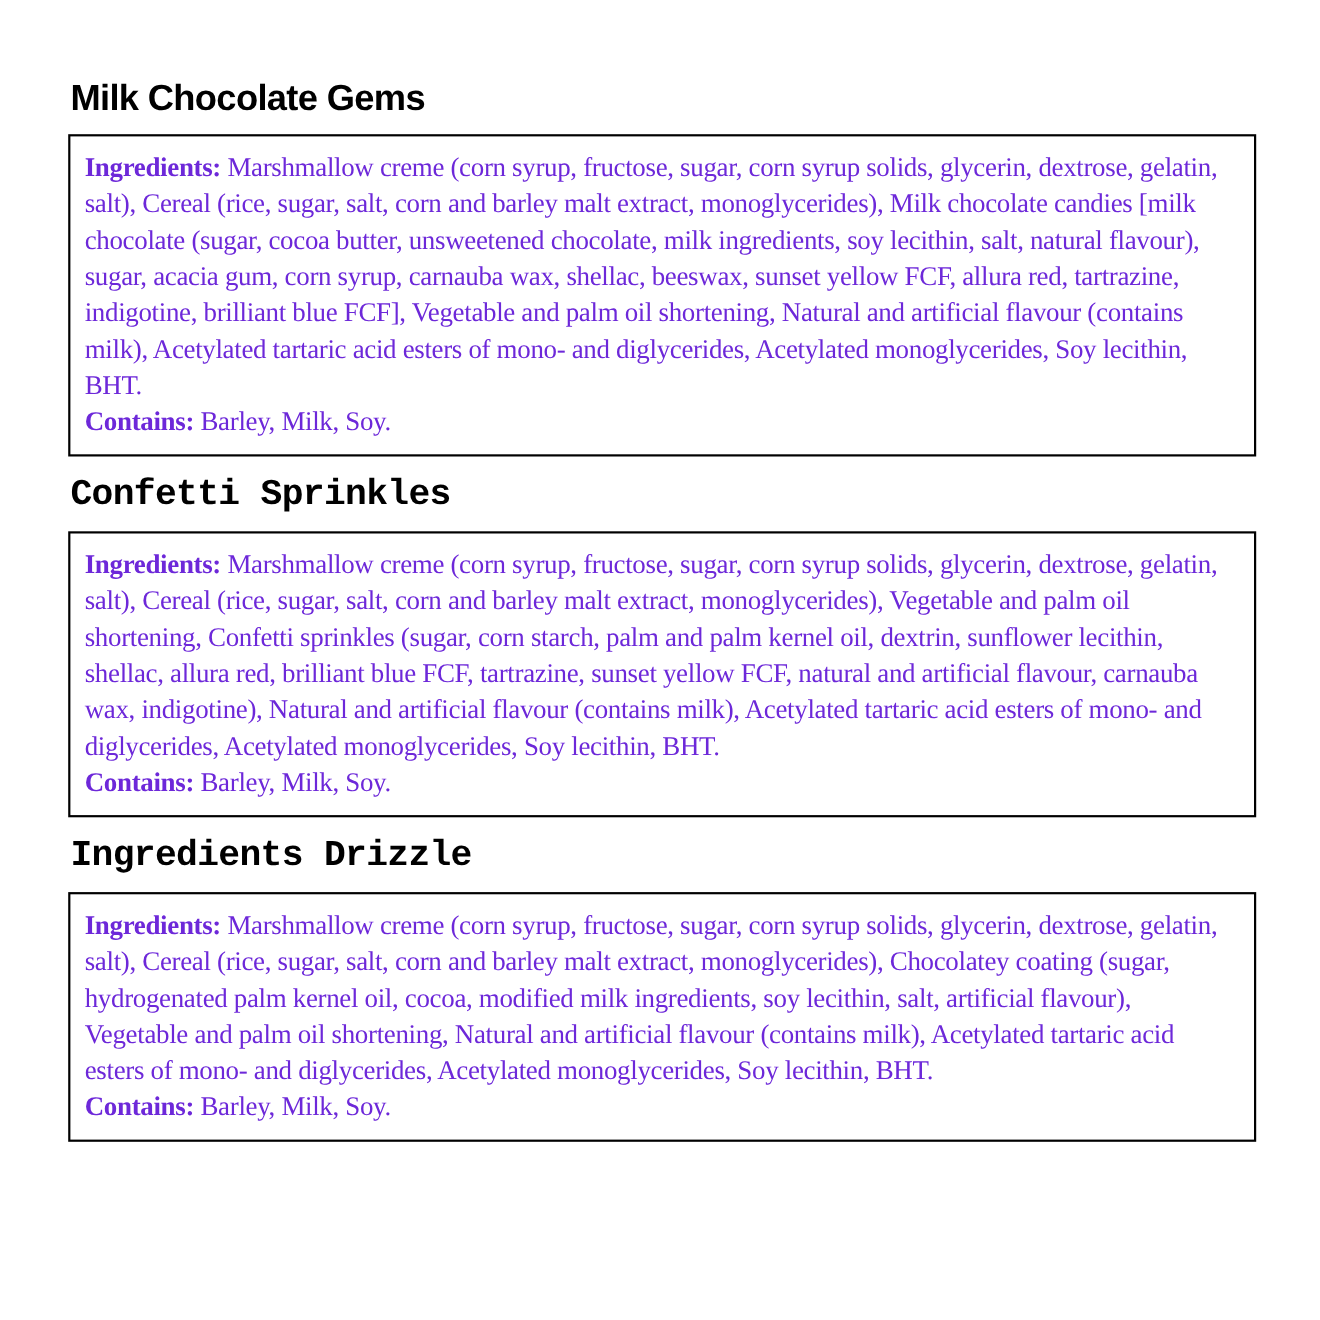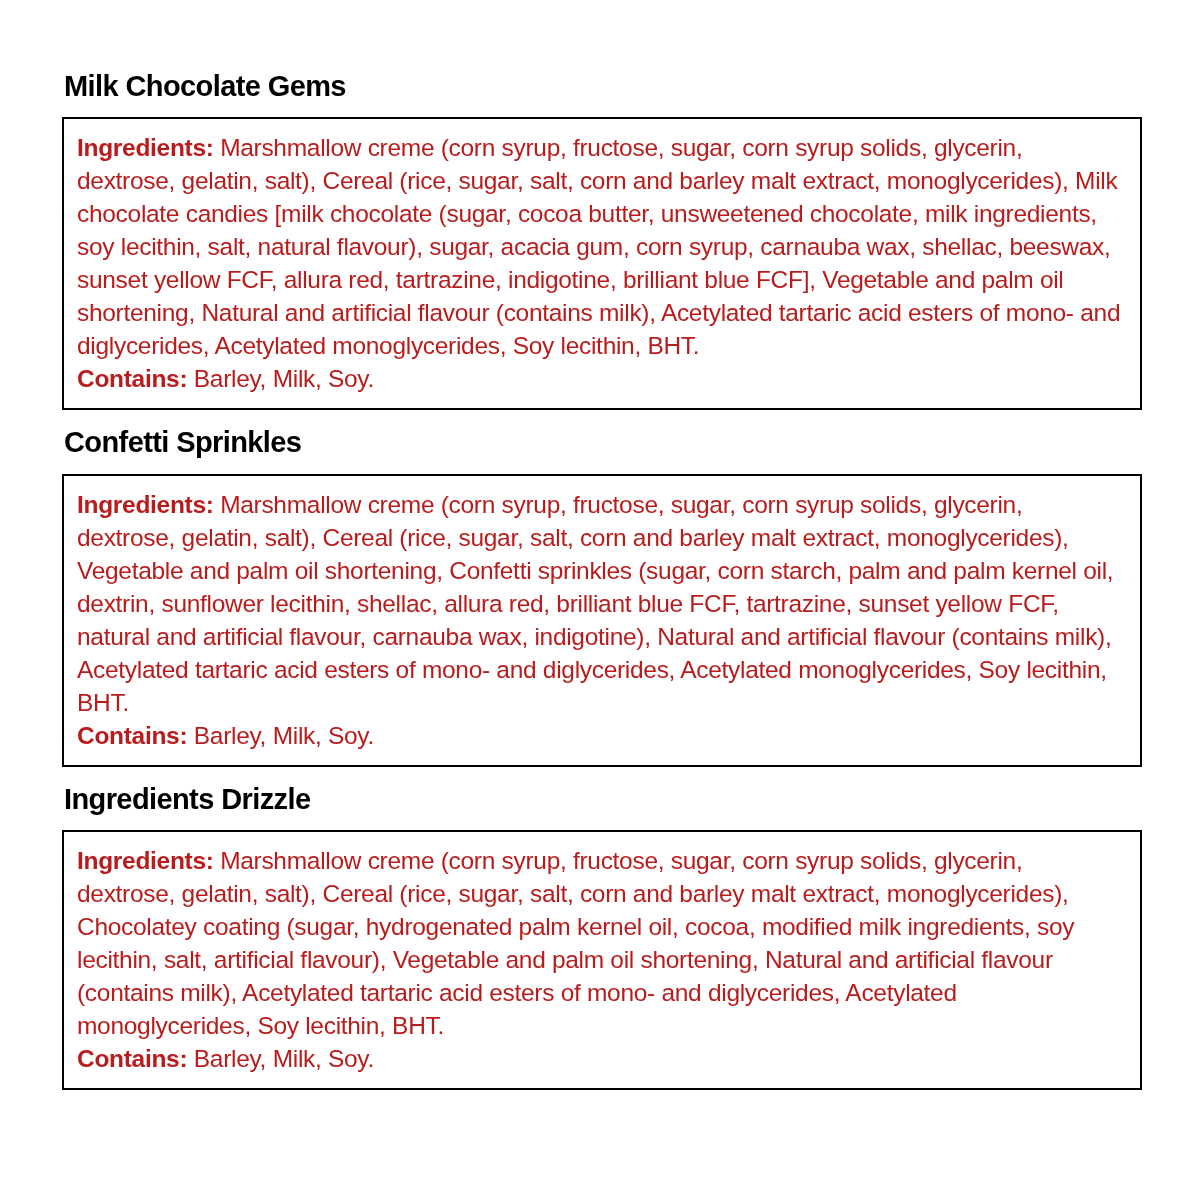--- a/index.html
+++ b/index.html
@@ -11,37 +11,38 @@
     color: #000000;
     overflow: hidden;
   }
   .page {
     padding: 70px 58px 0 62px;
   }
   .product-section { margin-bottom: 16px; }
   .product-title {
     font-family: "Liberation Sans", sans-serif;
     font-weight: 700;
-    font-size: 29px;
+    font-size: 33px;
     line-height: 1.15;
     letter-spacing: -0.6px;
     margin: 0 0 14px 2px;
     color: #000000;
   }
-  .product-section + .product-section .product-title { margin-top: 6px; }
+  .product-section + .product-section .product-title { margin-top: 6px; font-family: Liberation Mono, monospace; }
   .ingredients-box {
     border: 2px solid #000000;
     padding: 12px 14px 13px 13px;
     background: #ffffff;
   }
   .ingredients-box p {
     font-size: 24.5px;
     line-height: 33px;
     letter-spacing: -0.3px;
-    color: #b91c1c;
+    color: #6d28d9;
+    font-family: Liberation Serif, serif;
   }
   .ingredients-box p strong { font-weight: 700; }
 </style>
 </head>
 <body>
 
 <div class="page">
 
   <section class="product-section">
     <h2 class="product-title">Milk Chocolate Gems</h2>

